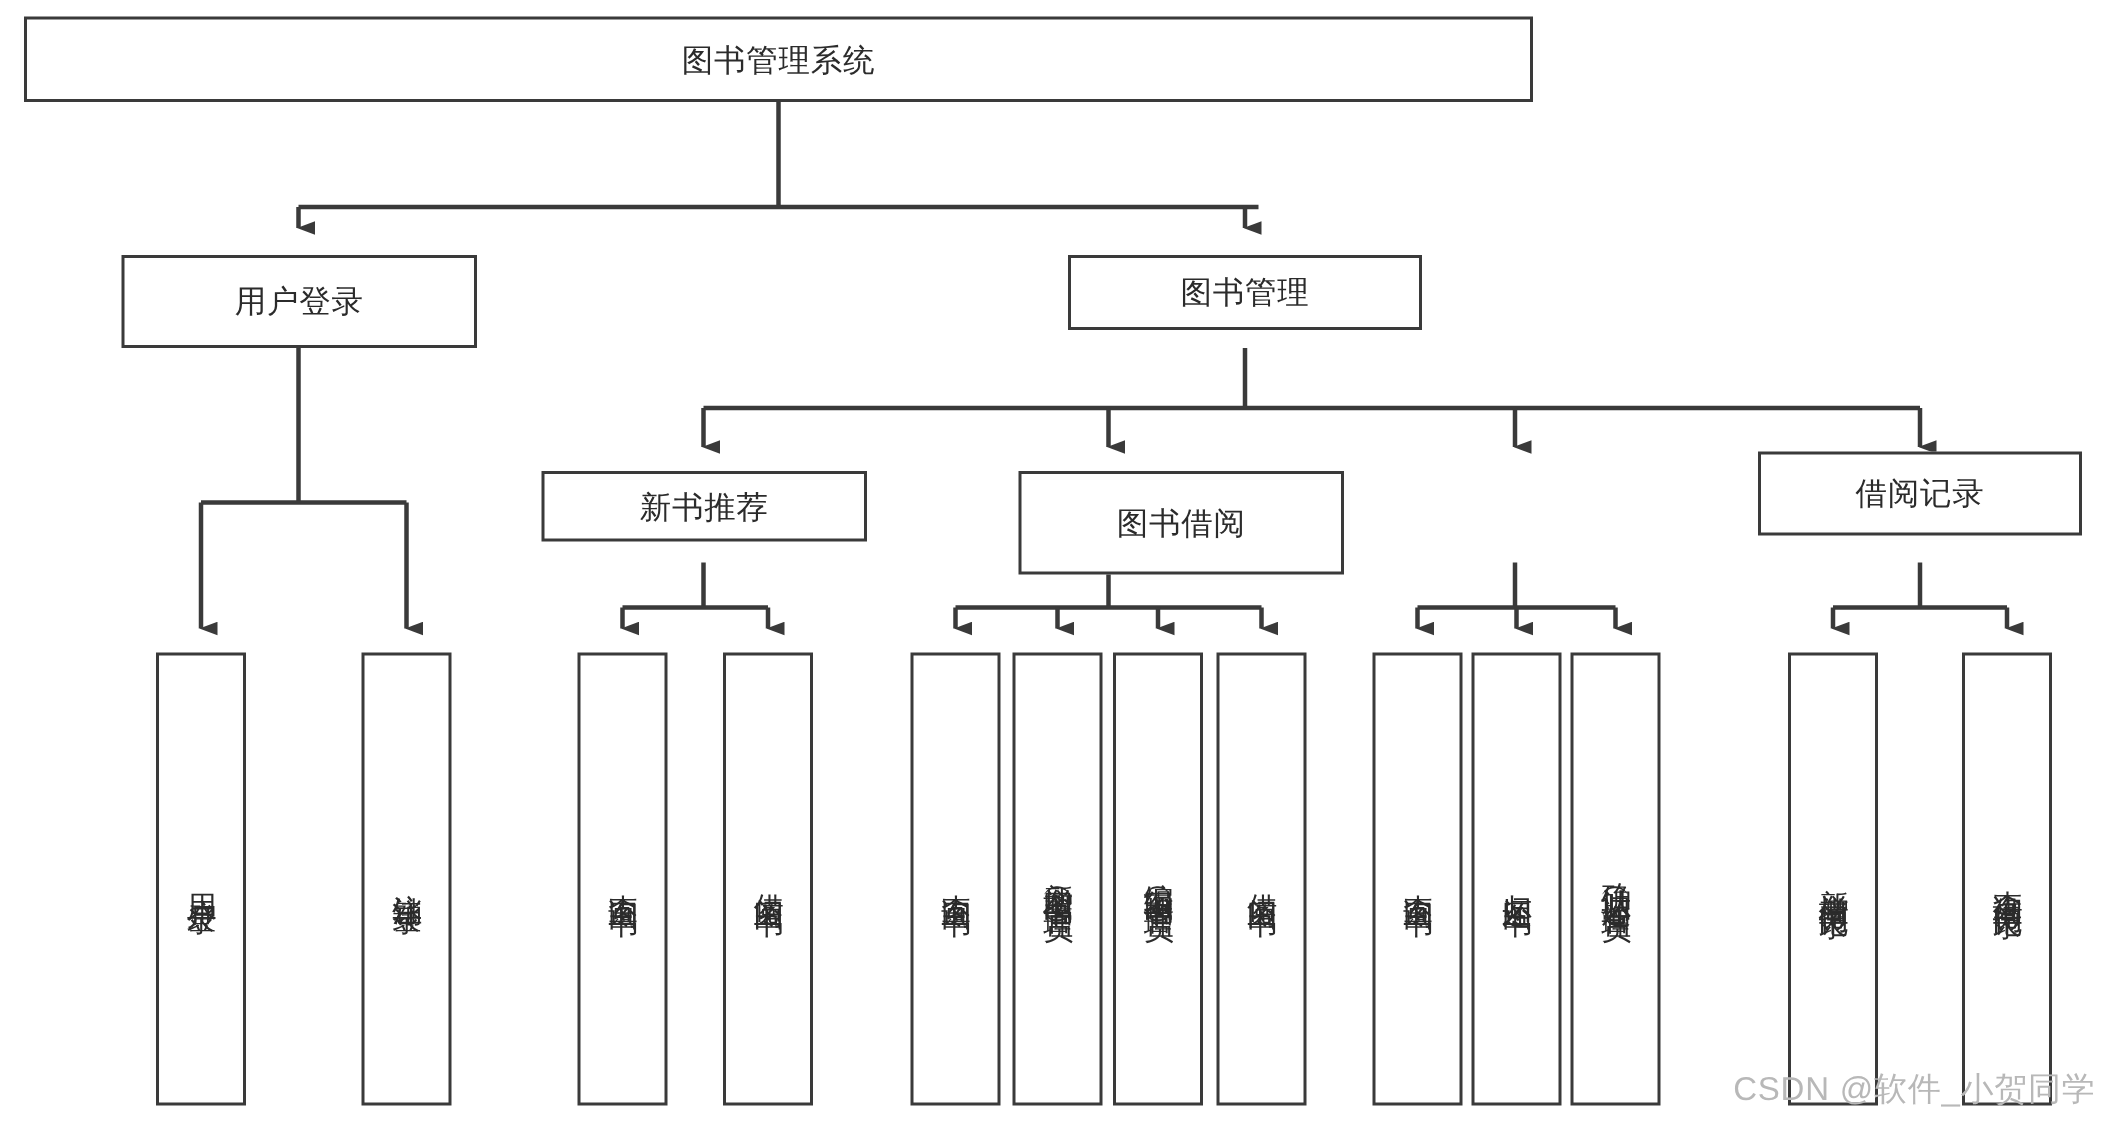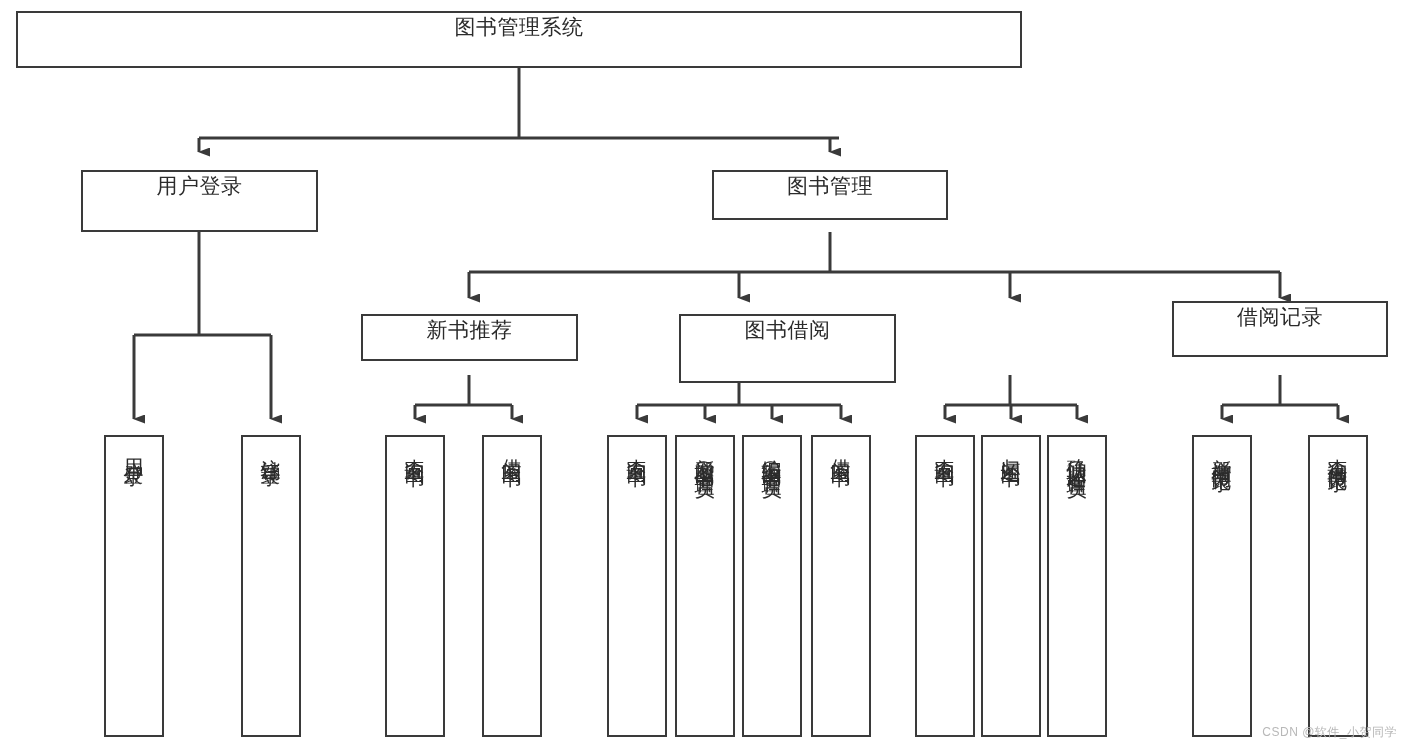--- a/index.html
+++ b/index.html
@@ -23,21 +23,21 @@
     top: 0;
     width: 1405px;
     height: 747px;
   }
   .node {
     position: absolute;
     box-sizing: border-box;
     background: #ffffff;
     border: 2px solid #3a3a3a;
     display: flex;
-    align-items: flex-start;
+    align-items: center;
     justify-content: center;
     color: #2b2b2b;
     z-index: 2;
   }
   .node.h {
     font-size: 21px;
     letter-spacing: 0.5px;
   }
   .node.v {
     font-size: 20px;
@@ -48,21 +48,21 @@
     writing-mode: vertical-rl;
     text-orientation: upright;
     line-height: 1.0;
     white-space: nowrap;
     letter-spacing: 3px;
   }
   .watermark {
     position: absolute;
     right: 8px;
     bottom: 6px;
-    font-size: 12px;
+    font-size: 22px;
     color: #b8b8b8;
     z-index: 5;
     white-space: nowrap;
     letter-spacing: 0.5px;
   }
 </style>
 </head>
 <body>
 
 <div id="diagram-root">

